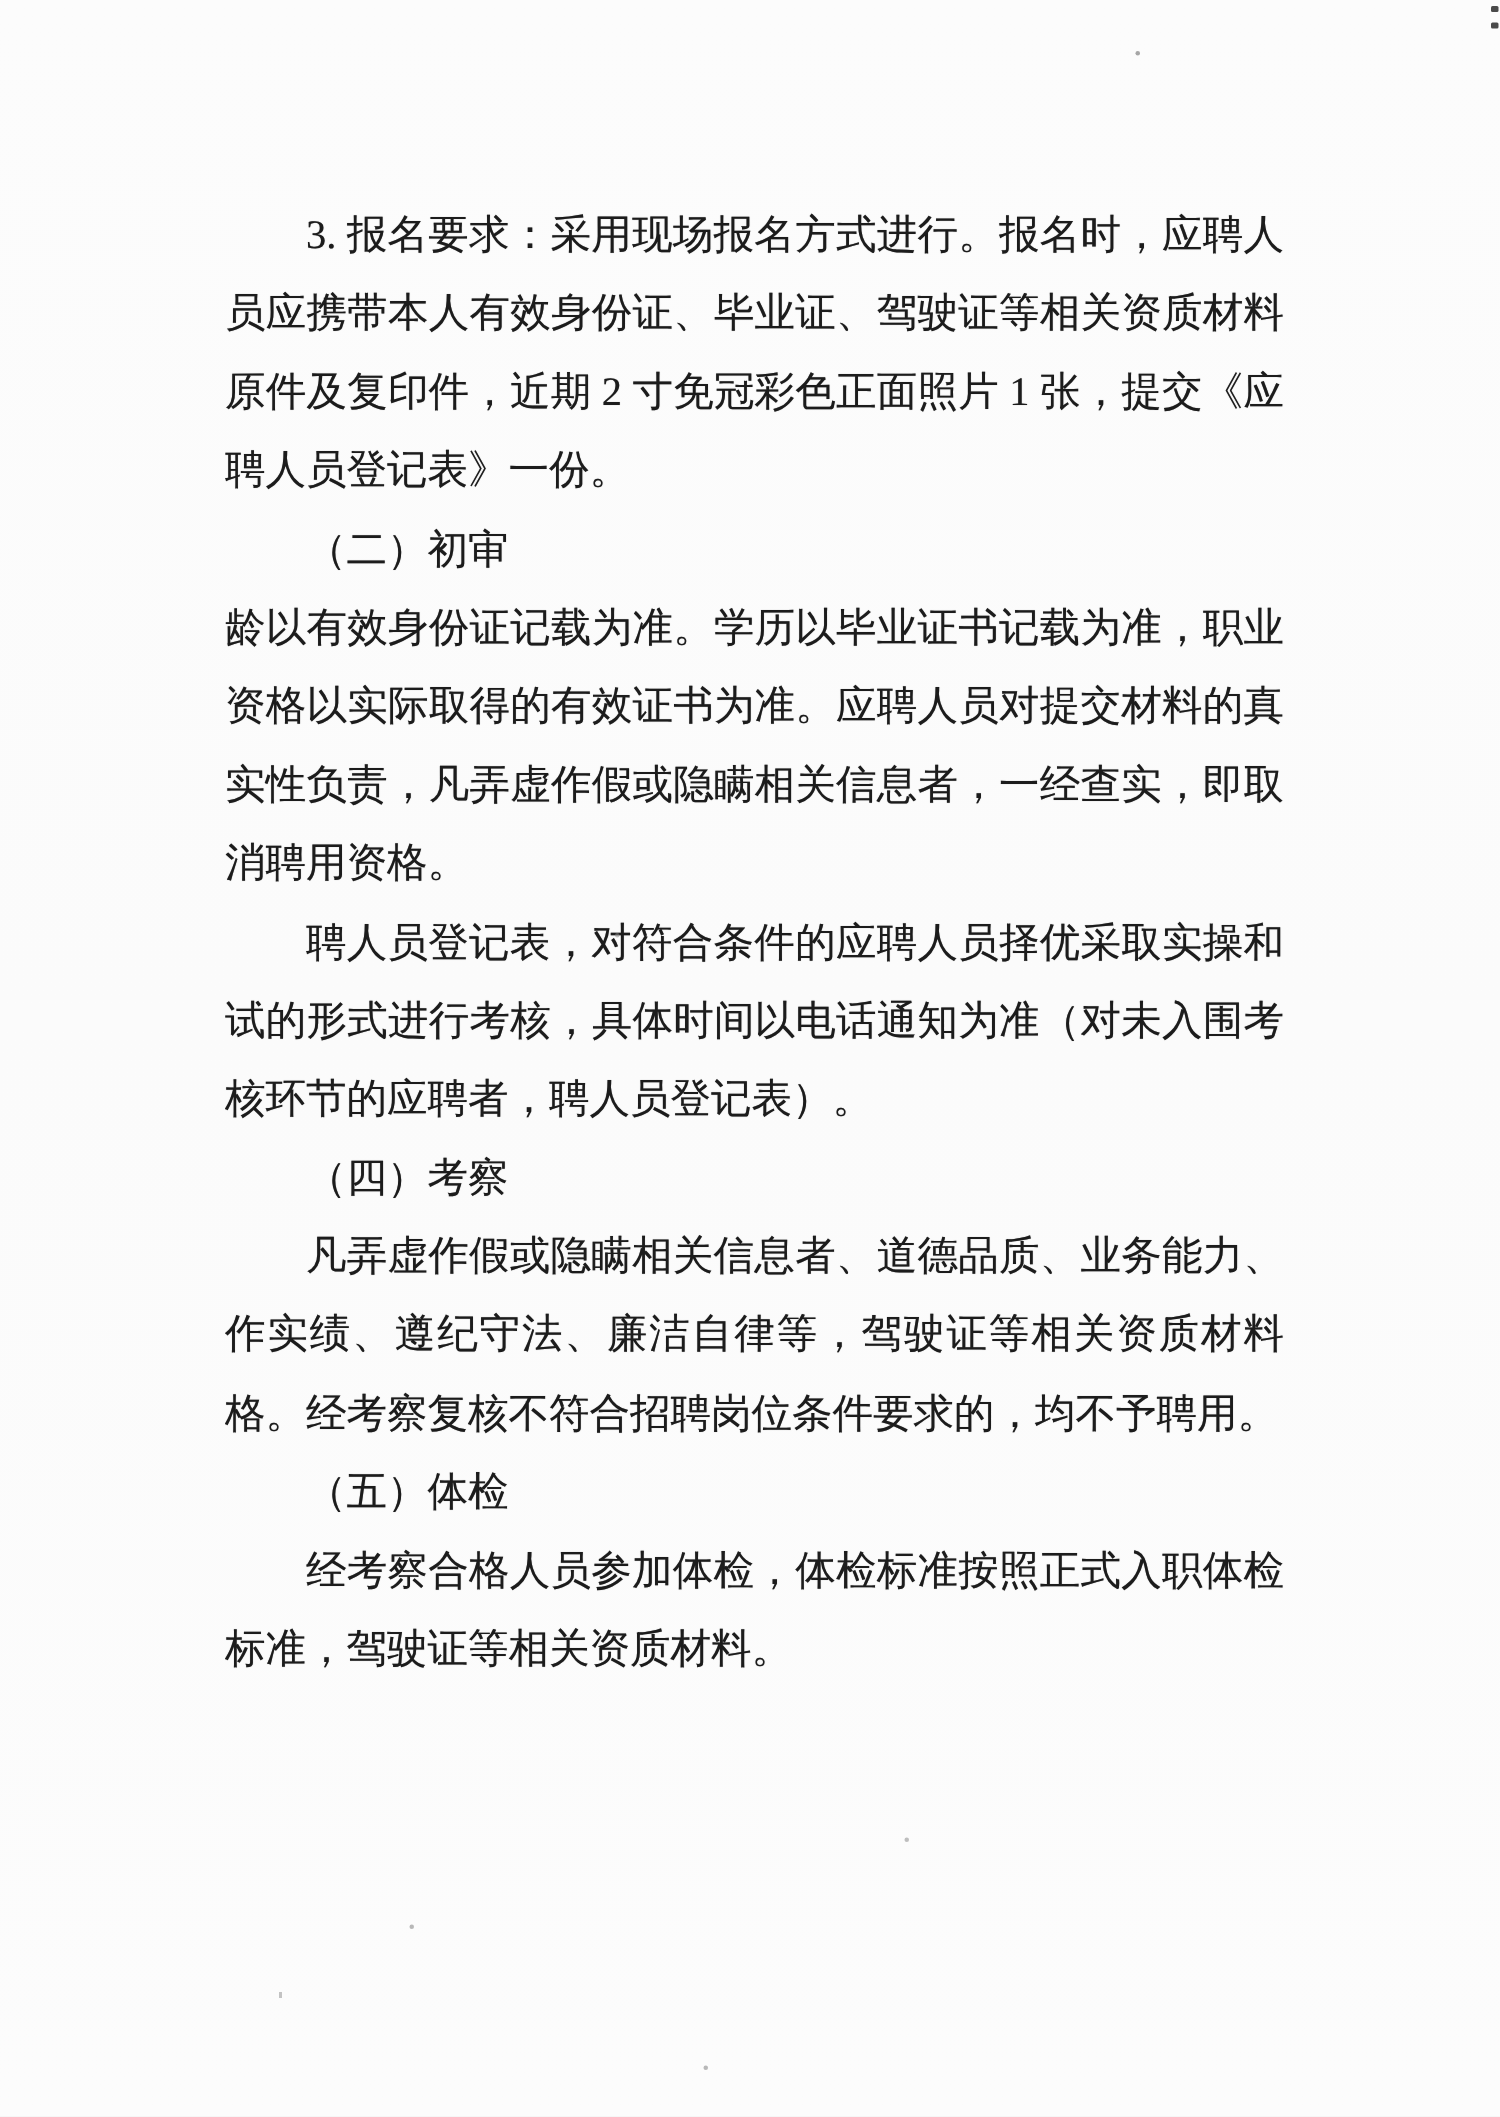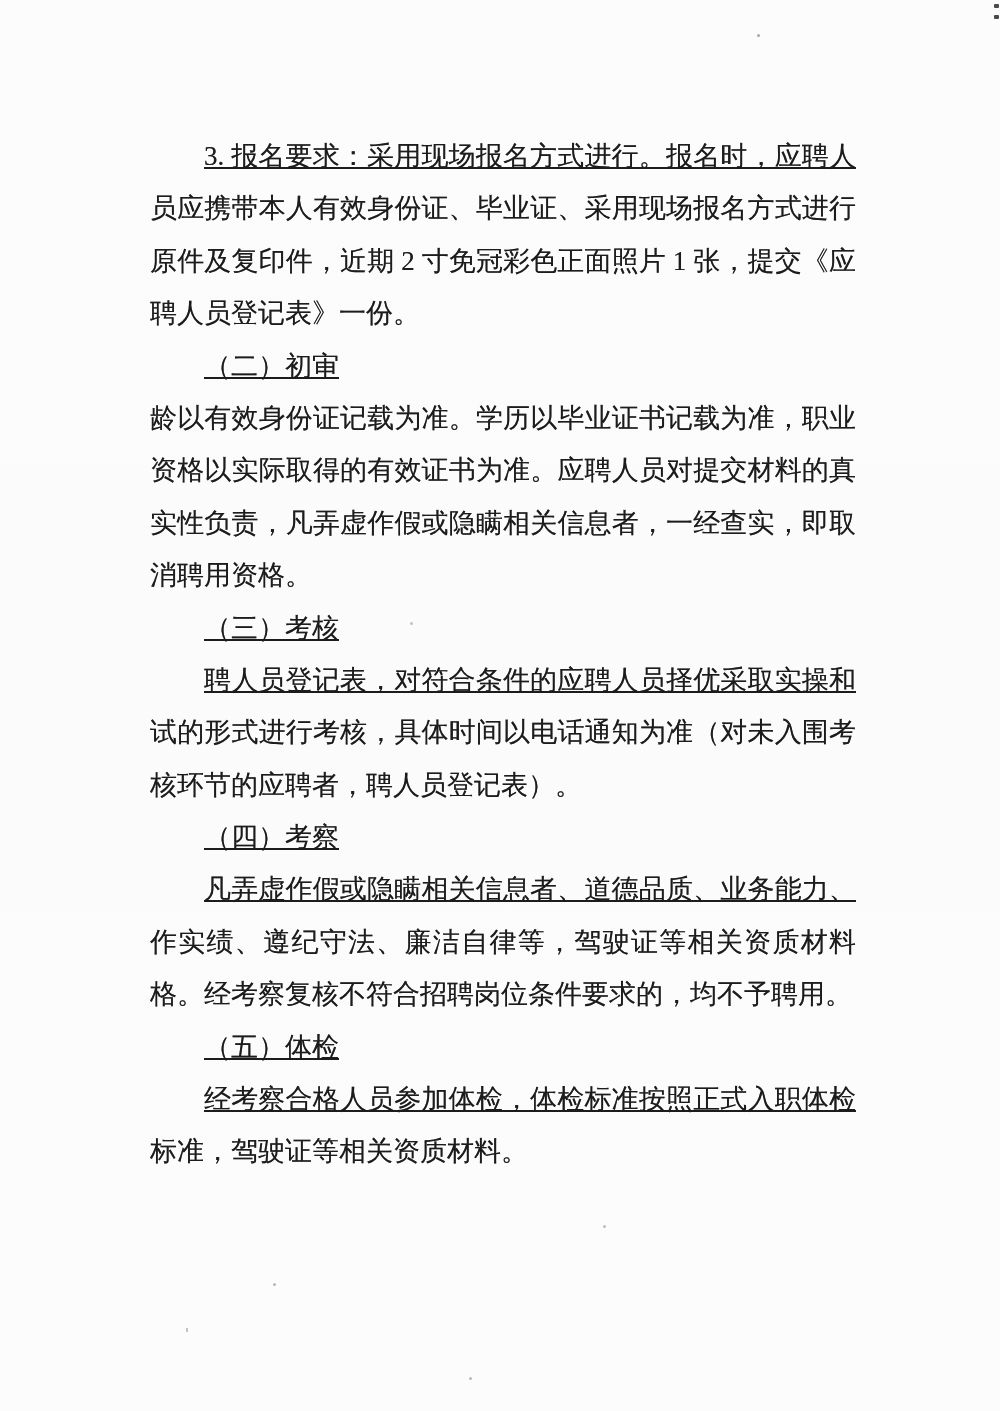--- a/index.html
+++ b/index.html
@@ -25,21 +25,20 @@
   .doc-line {
     height: 52.4px;
     line-height: 52.4px;
     font-size: 27px;
     color: #1c1c1c;
     text-shadow: 0 0 0.5px rgba(10,10,10,0.55);
     overflow: hidden;
   }
   .doc-line.indent {
     text-indent: 2em;
-    text-decoration: underline;
   }
   .doc-line.justify {
     text-align: justify;
     text-align-last: justify;
   }
   .doc-line.plain {
     text-align: left;
     text-align-last: left;
   }
   .speck {
@@ -57,32 +56,31 @@
     height: 4px;
     border-radius: 1px;
   }
 </style>
 </head>
 <body>
 
 <div class="page">
 
   <div class="doc-line indent justify">3. 报名要求：采用现场报名方式进行。报名时，应聘人</div>
-  <div class="doc-line justify">员应携带本人有效身份证、毕业证、采用现场报名方式进行</div>
+  <div class="doc-line justify">员应携带本人有效身份证、毕业证、驾驶证等相关资质材料</div>
   <div class="doc-line justify">原件及复印件，近期 2 寸免冠彩色正面照片 1 张，提交《应</div>
   <div class="doc-line plain">聘人员登记表》一份。</div>
 
   <div class="doc-line indent plain">（二）初审</div>
 
   <div class="doc-line justify">龄以有效身份证记载为准。学历以毕业证书记载为准，职业</div>
   <div class="doc-line justify">资格以实际取得的有效证书为准。应聘人员对提交材料的真</div>
   <div class="doc-line justify">实性负责，凡弄虚作假或隐瞒相关信息者，一经查实，即取</div>
   <div class="doc-line plain">消聘用资格。</div>
 
-  <div class="doc-line indent plain">（三）考核</div>
 
   <div class="doc-line indent justify">聘人员登记表，对符合条件的应聘人员择优采取实操和面</div>
   <div class="doc-line justify">试的形式进行考核，具体时间以电话通知为准（对未入围考</div>
   <div class="doc-line plain">核环节的应聘者，聘人员登记表）。</div>
 
   <div class="doc-line indent plain">（四）考察</div>
 
   <div class="doc-line indent justify">凡弄虚作假或隐瞒相关信息者、道德品质、业务能力、工</div>
   <div class="doc-line justify">作实绩、遵纪守法、廉洁自律等，驾驶证等相关资质材料</div>
   <div class="doc-line plain">格。经考察复核不符合招聘岗位条件要求的，均不予聘用。</div>

